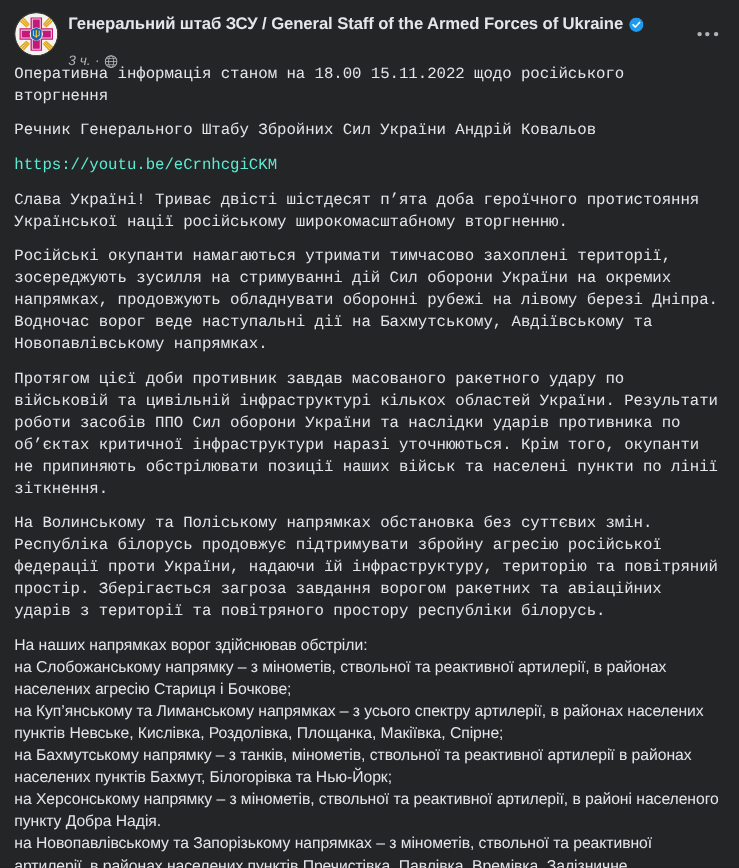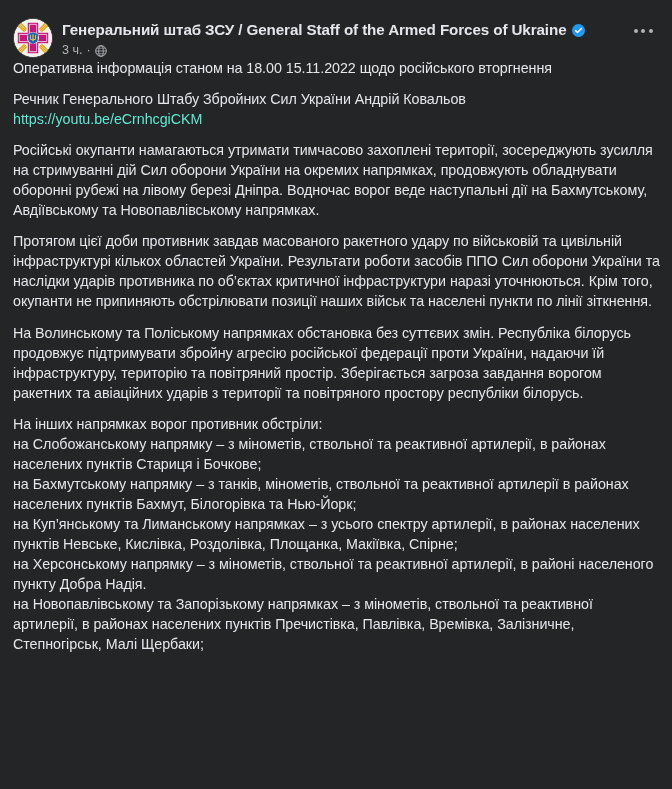--- a/index.html
+++ b/index.html
@@ -22,21 +22,21 @@
     height: 789px;
     background: #242526;
     box-sizing: border-box;
     display: flex;
     flex-direction: column;
   }
 
   
   .post-header {
     display: flex;
-    align-items: flex-end;
+    align-items: flex-start;
     padding: 11px 2px 0 13px;
     box-sizing: border-box;
     position: relative;
     height: 58px;
     flex: 0 0 auto;
   }
 
   .avatar {
     width: 40px;
     height: 40px;
@@ -80,21 +80,22 @@
     display: inline-block;
     position: relative;
     top: 1px;
   }
   .verified-badge svg { display: block; }
 
   .meta-row {
     display: flex;
     align-items: center;
     gap: 4px;
-    margin-top: 3px;
+    margin-top: 16px;
+    font-style: italic;
   }
   .timestamp {
     font-size: 12.5px;
     color: #b0b3b8;
     line-height: 16px;
   }
   .meta-dot {
     font-size: 12.5px;
     color: #b0b3b8;
     line-height: 16px;
@@ -139,22 +140,22 @@
 
   .para {
     font-size: 14.3px;
     line-height: 20.05px;
     color: #e4e6eb;
     margin: 0 0 11px 0;
     white-space: pre-wrap;
     word-wrap: break-word;
     letter-spacing: -0.05px;
   }
-  .para.tight { margin-bottom: 0; }
-  .para.block { margin-bottom: 11px; }
+  .para.tight { margin-bottom: 12px; font-family: Liberation Mono, monospace; }
+  .para.block { margin-bottom: 11px; font-family: Liberation Mono, monospace; }
 
   .post-link {
     color: #5eead4;
     text-decoration: none;
     font-size: 14.3px;
     line-height: 20.05px;
     display: inline;
     cursor: pointer;
   }
 
@@ -241,29 +242,30 @@
   </div>
 
   <div class="post-body">
 
     <p class="para block">Оперативна інформація станом на 18.00 15.11.2022 щодо російського вторгнення</p>
 
     <p class="para tight">Речник Генерального Штабу Збройних Сил України Андрій Ковальов</p>
 
     <p class="para block"><a class="post-link" href="#">https://youtu.be/eCrnhcgiCKM</a></p>
 
+    <p class="para block">Слава Україні! Триває двісті шістдесят п’ята доба героїчного протистояння Української нації російському широкомасштабному вторгненню.</p>
 
     <p class="para block">Російські окупанти намагаються утримати тимчасово захоплені території, зосереджують зусилля на стримуванні дій Сил оборони України на окремих напрямках, продовжують обладнувати оборонні рубежі на лівому березі Дніпра. Водночас ворог веде наступальні дії на Бахмутському, Авдіївському та Новопавлівському напрямках.</p>
 
     <p class="para block">Протягом цієї доби противник завдав масованого ракетного удару по військовій та цивільній інфраструктурі кількох областей України. Результати роботи засобів ППО Сил оборони України та наслідки ударів противника по об’єктах критичної інфраструктури наразі уточнюються. Крім того, окупанти не припиняють обстрілювати позиції наших військ та населені пункти по лінії зіткнення.</p>
 
     <p class="para block">На Волинському та Поліському напрямках обстановка без суттєвих змін. Республіка білорусь продовжує підтримувати збройну агресію російської федерації проти України, надаючи їй інфраструктуру, територію та повітряний простір. Зберігається загроза завдання ворогом ракетних та авіаційних ударів з території та повітряного простору республіки білорусь.</p>
 
-    <p class="list-block">На інших напрямках ворог противник обстріли:</p>
-
-    <p class="list-block">на Слобожанському напрямку – з мінометів, ствольної та реактивної артилерії, в районах населених пунктів Стариця і Бочкове;</p>
+    <p class="list-block">На наших напрямках ворог здійснював обстріли:</p>
+
+    <p class="list-block">на Слобожанському напрямку – з мінометів, ствольної та реактивної артилерії, в районах населених агресію Стариця і Бочкове;</p>
+    <p class="list-block">на Куп’янському та Лиманському напрямках – з усього спектру артилерії, в районах населених пунктів Невське, Кислівка, Роздолівка, Площанка, Макіївка, Спірне;</p>
     <p class="list-block">на Бахмутському напрямку – з танків, мінометів, ствольної та реактивної артилерії в районах населених пунктів Бахмут, Білогорівка та Нью-Йорк;</p>
-    <p class="list-block">на Куп’янському та Лиманському напрямках – з усього спектру артилерії, в районах населених пунктів Невське, Кислівка, Роздолівка, Площанка, Макіївка, Спірне;</p>
     <p class="list-block">на Херсонському напрямку – з мінометів, ствольної та реактивної артилерії, в районі населеного пункту Добра Надія.</p>
     <p class="list-block">на Новопавлівському та Запорізькому напрямках – з мінометів, ствольної та реактивної артилерії, в районах населених пунктів Пречистівка, Павлівка, Времівка, Залізничне, Степногірськ, Малі Щербаки;</p>
 
   </div>
 </div>
 
 </body></html>

